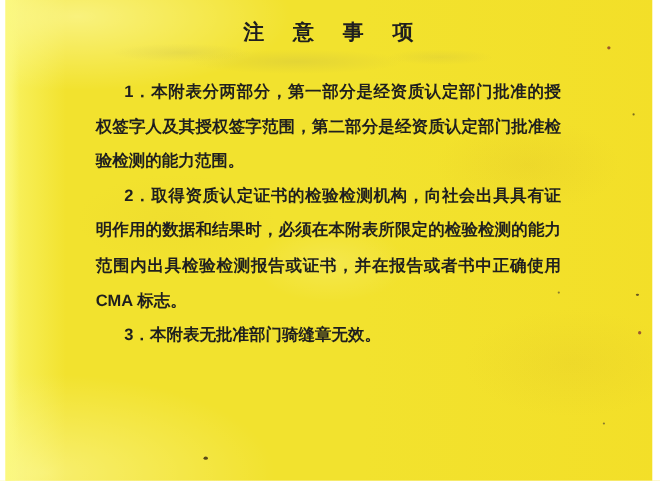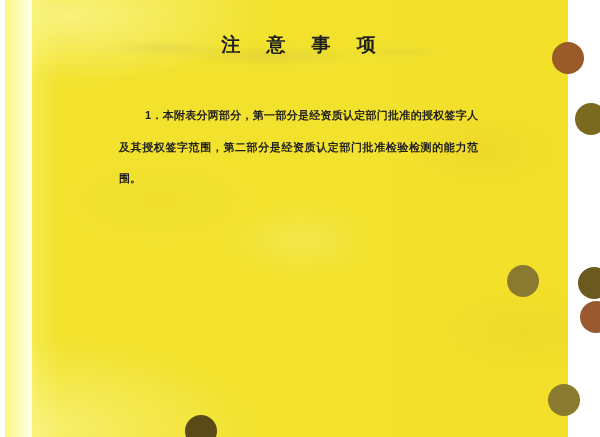--- a/index.html
+++ b/index.html
@@ -3,21 +3,21 @@
 <meta charset="utf-8">
 <style>
   :root {
     --paper-yellow: #f2e22e;
     --paper-yellow-deep: #f3df28;
     --paper-light: #f9f468;
     --edge-strip: #fbf87f;
     --edge-white: #ffffff;
     --text: #1f1f1f;
   }
-  * { margin: 0; padding: 16px; box-sizing: border-box; }
+  * { margin: 0; padding: 0; box-sizing: border-box; }
   html, body {
     width: 600px; height: 437px;
     font-family: "Liberation Sans", "DejaVu Sans", sans-serif;
     background: #ffffff;
     overflow: hidden;
   }
   .page {
     position: absolute;
     left: 0; top: 0;
     width: 600px; height: 437px;
@@ -56,21 +56,21 @@
     font-size: 19px;
     font-weight: 700;
     letter-spacing: 0.55em;
     text-indent: 0.55em; 
     color: var(--text);
   }
   .body-text {
     position: absolute;
     left: 87px; top: 68px; width: 423px;
     color: var(--text);
-    font-size: 11px;
+    font-size: 15px;
     font-weight: 600;
     line-height: 31.6px;
     text-align: justify;
   }
   .para {
     text-indent: 26px;
   }
   .speck {
     position: absolute;
     border-radius: 50%;
@@ -88,20 +88,22 @@
 
 <div class="page">
   <div class="edge-left-white"></div>
   <div class="edge-left-strip"></div>
   <div class="edge-right-white"></div>
 
   <div class="title">注 意 事 项</div>
 
   <div class="body-text">
     <p class="para">1．本附表分两部分，第一部分是经资质认定部门批准的授权签字人及其授权签字范围，第二部分是经资质认定部门批准检验检测的能力范围。</p>
+    <p class="para">2．取得资质认定证书的检验检测机构，向社会出具具有证明作用的数据和结果时，必须在本附表所限定的检验检测的能力范围内出具检验检测报告或证书，并在报告或者书中正确使用 CMA 标志。</p>
+    <p class="para">3．本附表无批准部门骑缝章无效。</p>
   </div>
 
   <div class="speck speck-1"></div>
   <div class="speck speck-2"></div>
   <div class="speck speck-3"></div>
   <div class="speck speck-4"></div>
   <div class="speck speck-5"></div>
   <div class="speck speck-6"></div>
   <div class="speck speck-7"></div>
 </div>

